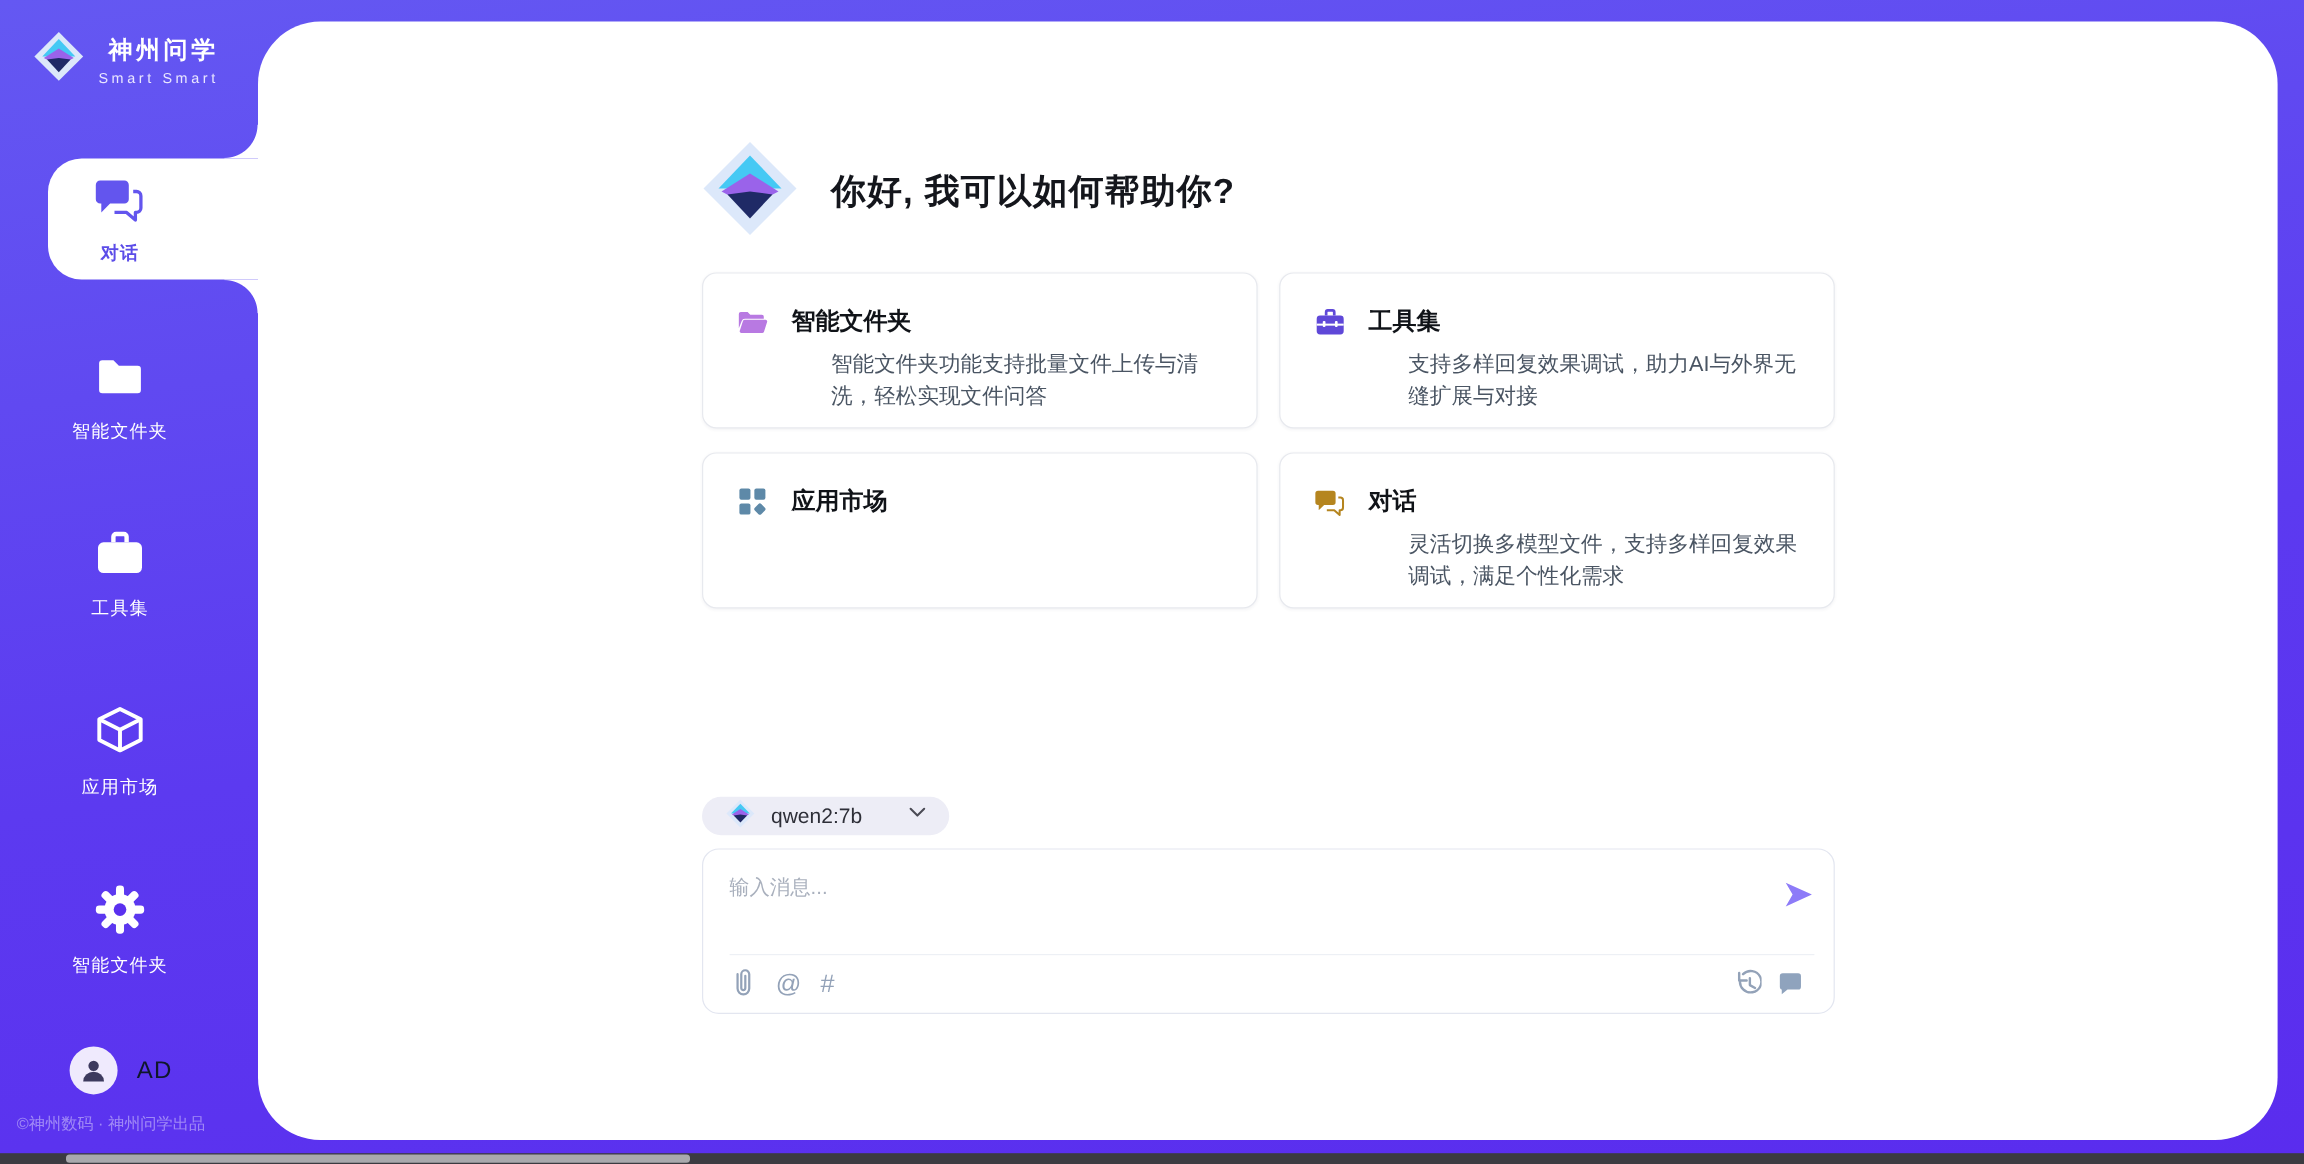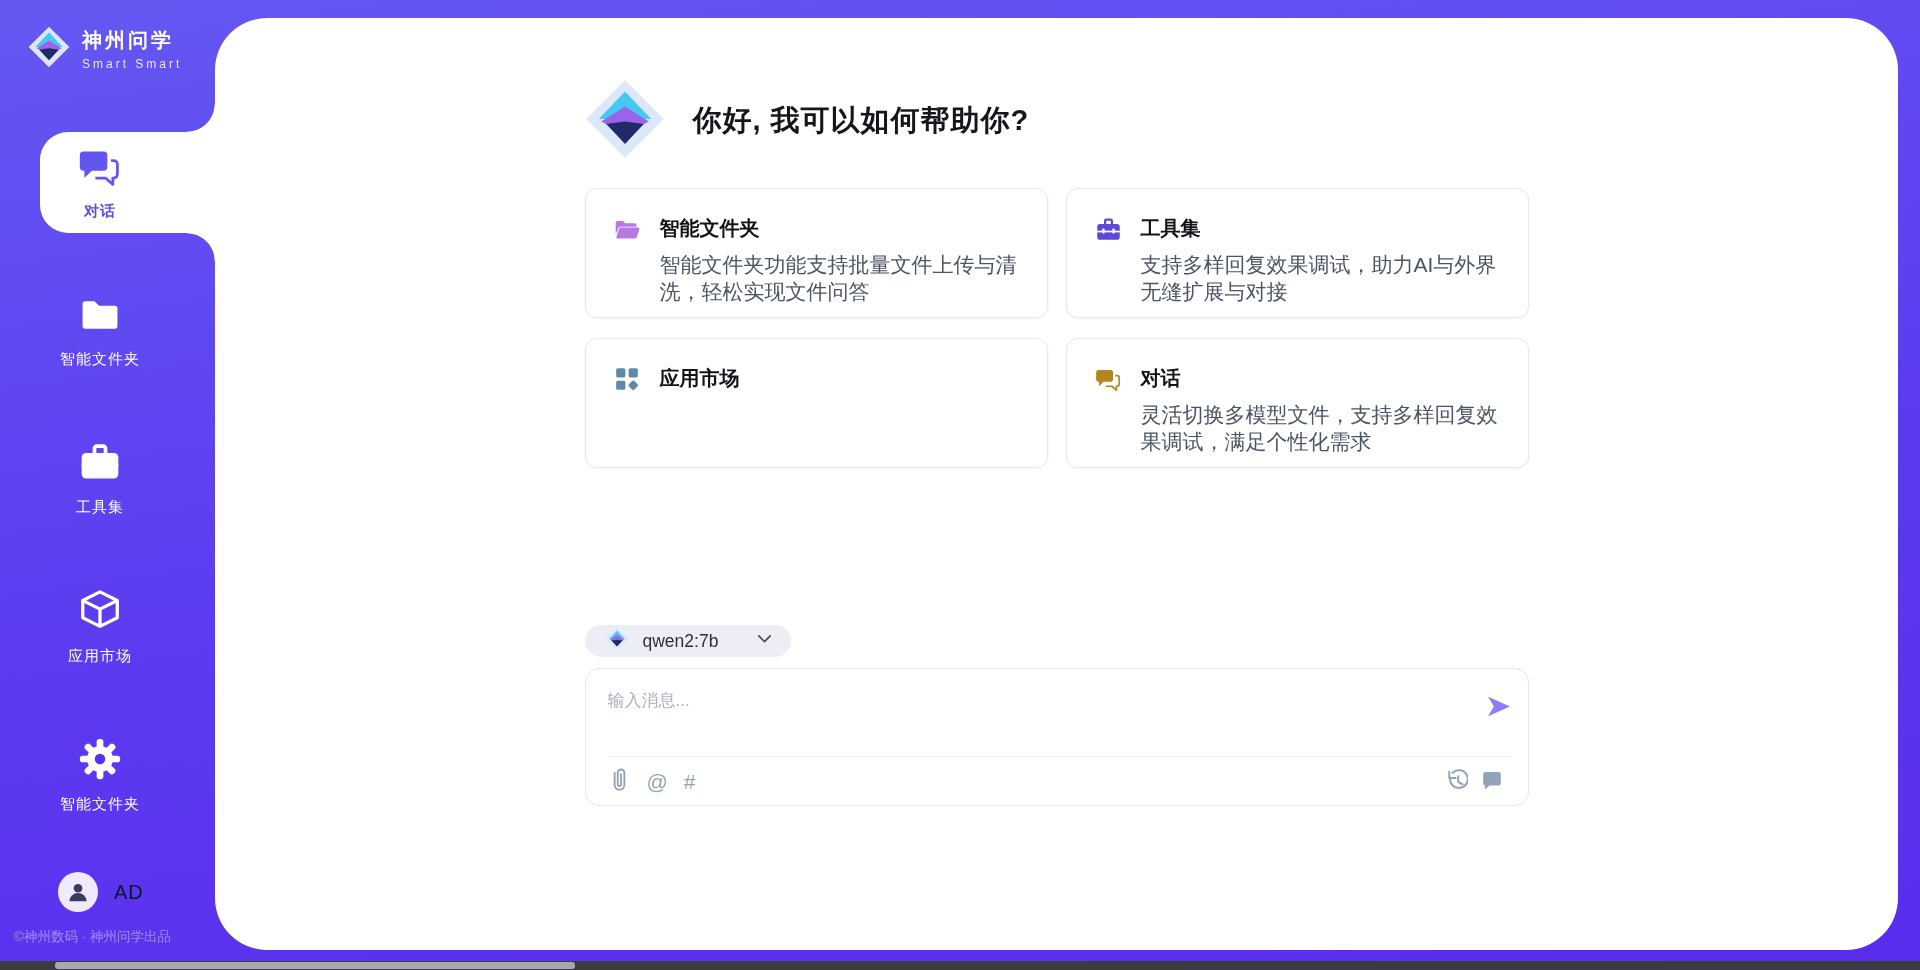--- a/index.html
+++ b/index.html
@@ -5,21 +5,21 @@
   * { margin:0; padding:0; box-sizing:border-box; }
   html,body { width:1920px; height:970px; overflow:hidden; }
   body {
     font-family: "Liberation Sans", "DejaVu Sans", sans-serif;
     background: linear-gradient(172deg, #6458f2 0%, #5c3af0 55%, #5a2cee 100%);
     position: relative;
   }
 
   
   .sidebar { position:absolute; left:0; top:0; width:215px; height:100%; }
-  .brand { position:absolute; top:26px; left:28px; display:flex; align-items:center; gap:12px; }
+  .brand { position:absolute; top:26px; left:28px; display:flex; align-items:center; gap:12px;text-align:right; }
   .brand-text .cn { color:#fff; font-size:20px; font-weight:bold; letter-spacing:3px; }
   .brand-text .en { color:#e9e6ff; font-size:12px; letter-spacing:3px; margin-top:3px; }
 
   .nav { position:absolute; top:132px; left:0; width:215px; }
   .nav-item { position:relative; height:101px; margin-bottom:47px; cursor:pointer; }
   .nav-content { position:relative; z-index:2; width:200px; height:100%;
     display:flex; flex-direction:column; align-items:center; justify-content:center; gap:9px; }
   .nav-item .nav-label { color:#fff; font-size:15px; letter-spacing:1px; }
   .nav-item .nav-ic { color:#fff; }
   .nav-item.active .nav-label { color:#5b4ce8; font-weight:bold; }
@@ -33,32 +33,32 @@
 
   .user-row { position:absolute; top:872px; left:58px; display:flex; align-items:center; gap:16px; cursor:pointer; }
   .avatar { width:40px; height:40px; border-radius:50%; background:#efeafd;
     display:flex; align-items:center; justify-content:center; }
   .user-name { color:#0f172a; font-size:20px; letter-spacing:1px; }
   .copyright { position:absolute; top:928px; left:14px; color:rgba(255,255,255,.42); font-size:13.5px; }
 
   
   .main { position:absolute; left:215px; top:18px; right:22px; bottom:20px;
     background:#fff; border-radius:52px; overflow:hidden; }
-  .column { width:944px; margin:0 auto; padding-top:60px; }
+  .column { width:944px; margin:0 auto; padding-top:99px; }
 
   .greeting { display:flex; align-items:center; gap:28px; height:85px; margin-bottom:25px; }
   .greeting h1 { font-size:29px; font-weight:bold; color:#14161c; letter-spacing:1px; }
 
   .cards { display:grid; grid-template-columns:463px 463px; grid-gap:20px 18px; }
   .card { background:#fff; border:1px solid #e7e9ee; border-radius:12px; height:130px;
     padding:26px 22px 0 28px; display:flex; gap:19px; cursor:pointer;
     box-shadow:0 1px 3px rgba(18,25,55,.05); }
   .card-ic { flex:0 0 27px; margin-top:1px; }
   .card-title { font-size:20px; font-weight:bold; color:#101318; margin-bottom:9px; }
-  .card-desc { font-size:21px; line-height:27px; color:#4a5563; }
+  .card-desc { font-size:18px; line-height:27px; color:#4a5563;margin-left:33px; }
 
   .model-pill { margin-top:157px; width:206px; height:32px; background:#ededf6; border-radius:23px;
     display:flex; align-items:center; gap:14px; padding:0 18px 0 20px; cursor:pointer; }
   .model-name { font-size:17.5px; color:#2e2f38; flex:1 0 auto; }
 
   .composer { margin-top:11px; height:138px; border:1.5px solid #e3e6f0; border-radius:14px;
     background:#fff; display:flex; flex-direction:column; padding:14px 16px 10px 22px; }
   .composer-top { display:flex; flex:1; }
   .composer textarea { flex:1; border:none; outline:none; resize:none; font-family:inherit;
     font-size:17px; color:#30343c; padding-top:6px; background:transparent; }

